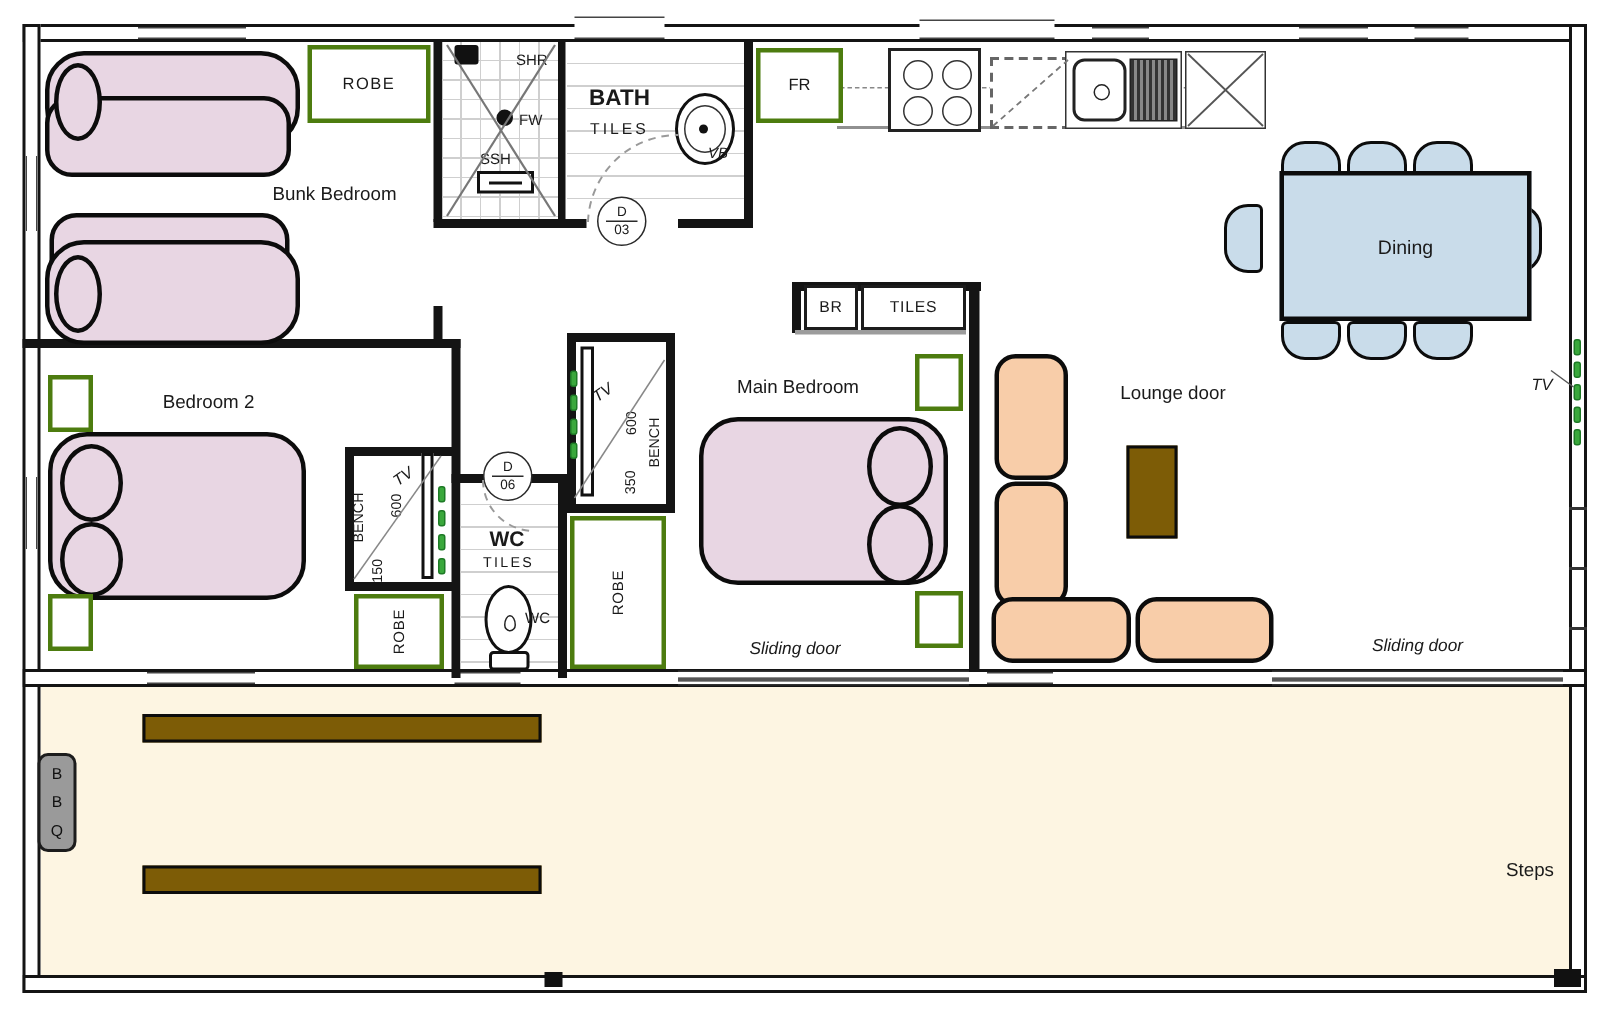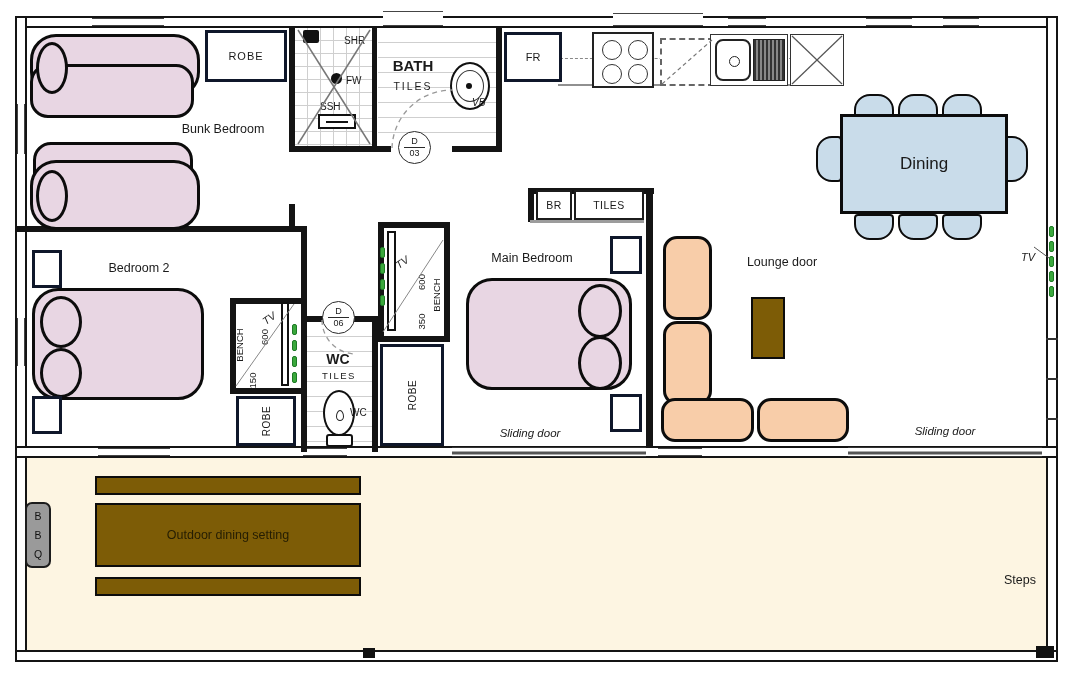--- a/index.html
+++ b/index.html
@@ -16,23 +16,23 @@
   .winv{background:#fff;border-left:1.5px solid #444;border-right:1.5px solid #444;}
   .slide{background:linear-gradient(to bottom,#fff 0 3px,#555 4px 6px,#fff 7px 100%);
          border-top:1.5px solid #333;border-bottom:1.5px solid #333;}
   .tick{background:#333;}
   .post{background:#111;}
   .bed{background:var(--bed);border:3px solid #0c0c0c;border-radius:26px;}
   .blanket{background:var(--bed);border:3px solid #0c0c0c;border-radius:18px;}
   .pillow{background:var(--bed);border:3px solid #0c0c0c;border-radius:50%;}
   .sofa{background:var(--sofa);border:3px solid #0c0c0c;border-radius:14px;}
   .chair{background:var(--dining);border:2.5px solid #0c0c0c;}
-  .dtable{background:var(--dining);border:3px solid #0c0c0c;display:flex;align-items:center;justify-content:center;font-size:17px;}
+  .dtable{background:var(--dining);border:3px solid #0c0c0c;display:flex;align-items:center;justify-content:center;font-size:13px;margin-left:13px;}
   .timber{background:var(--timber);border:2.5px solid #0c0c0c;}
-  .whitebox{background:#fff;border:3px solid #0f172a;}
+  .whitebox{background:#fff;border:3px solid #4d7c0f;}
   .labelbox{background:#fff;border:2px solid #1c1c1c;display:flex;align-items:center;justify-content:center;
             font-size:10.5px;letter-spacing:.5px;}
   .roomlabel{font-size:12.5px;display:flex;align-items:center;justify-content:center;white-space:nowrap;}
   .small{font-size:10px;display:flex;align-items:center;justify-content:flex-start;white-space:nowrap;}
   .italic{font-style:italic;}
   .rot{display:flex;align-items:center;justify-content:center;white-space:nowrap;}
   .dim{font-size:9.5px;}
   .greendash{background:var(--tvmark);border:1px solid #1e7a26;width:5px;height:11px;border-radius:2px;}
   .doorc{border:1.6px solid #2a2a2a;border-radius:50%;background:#fff;display:flex;flex-direction:column;
          align-items:center;justify-content:center;font-size:9px;line-height:1;}
@@ -243,23 +243,20 @@
   <div class="abs whitebox" style="left:205px;top:30px;width:82px;height:52px;">
     <div class="cell" style="font-size:11px;letter-spacing:1px;">ROBE</div>
   </div>
 
   <div class="abs bbq" style="left:25px;top:502px;width:26px;height:66px;">
     <span>B</span>
     <span>B</span>
     <span>Q</span>
   </div>
   <div class="abs timber" style="left:95px;top:476px;width:266px;height:19px;"></div>
-  <div class="abs timber" style="left:95px;top:503px;width:266px;height:64px;">
-    <div class="cell" style="font-size:12.5px;color:#241d03;">Outdoor dining setting</div>
-  </div>
   <div class="abs timber" style="left:95px;top:577px;width:266px;height:19px;"></div>
   <div class="abs roomlabel" style="left:990px;top:572px;width:60px;height:16px;">Steps</div>
 
   <svg class="abs" width="1074" height="688" viewBox="0 0 1074 688" style="left:0;top:0;pointer-events:none;">
     <line x1="298" y1="30" x2="370" y2="144" stroke="#777" stroke-width="1.5"></line>
     <line x1="370" y1="30" x2="298" y2="144" stroke="#777" stroke-width="1.5"></line>
     <path d="M 392 148 A 60 60 0 0 1 452 90" fill="none" stroke="#999" stroke-width="1.3" stroke-dasharray="5 4"></path>
     <path d="M 322 320 A 34 34 0 0 0 356 354" fill="none" stroke="#999" stroke-width="1.3" stroke-dasharray="5 4"></path>
     <line x1="662" y1="84" x2="712" y2="40" stroke="#777" stroke-width="1.2" stroke-dasharray="4 3"></line>
     <line x1="792" y1="36" x2="842" y2="84" stroke="#555" stroke-width="1.2"></line>

